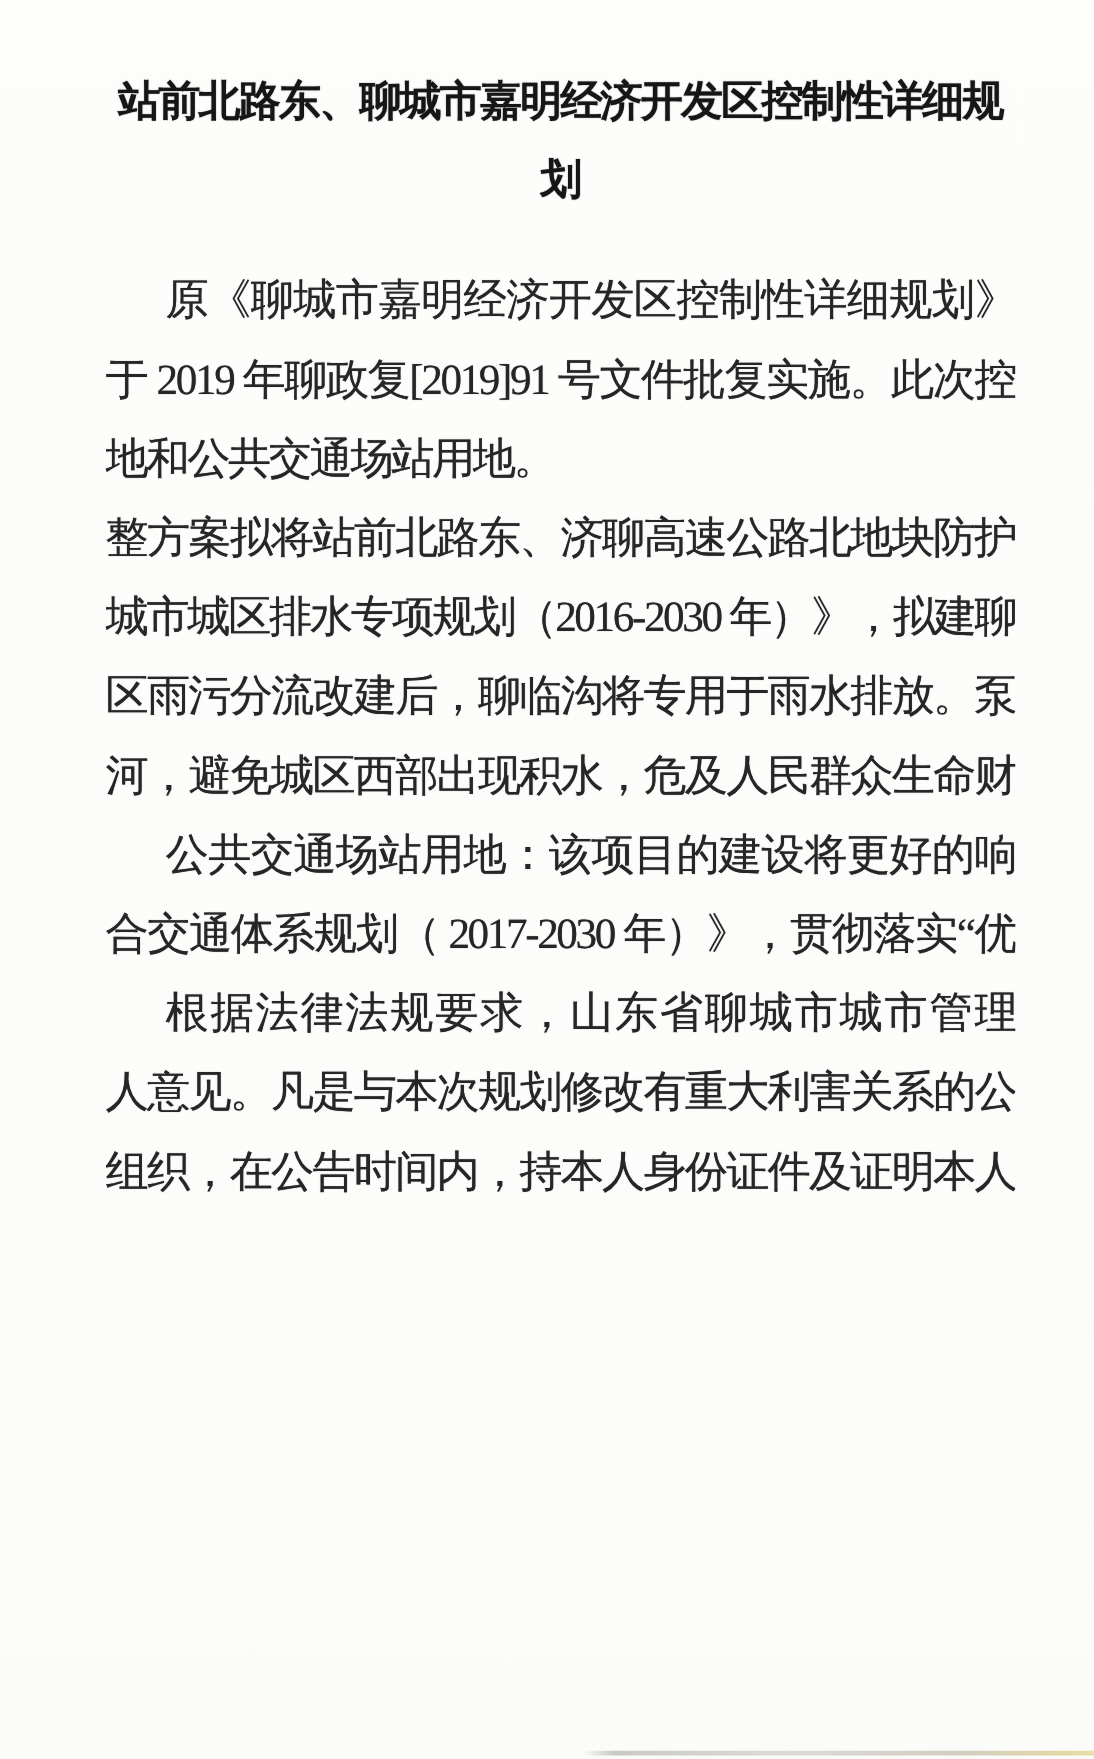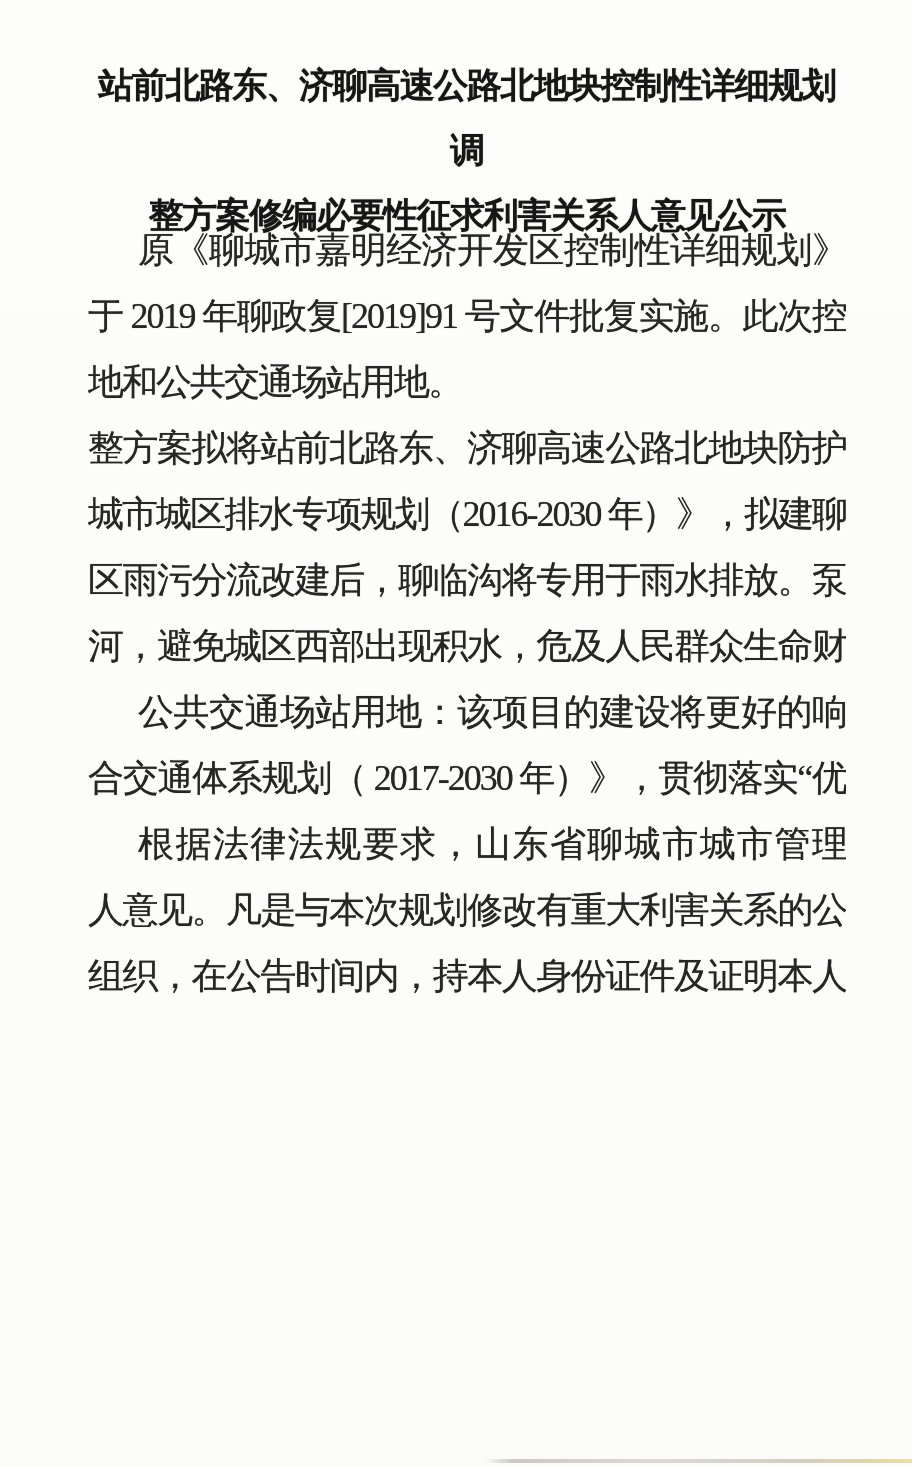--- a/index.html
+++ b/index.html
@@ -64,22 +64,21 @@
       rgba(232,222,164,0.95) 100%);
     filter: blur(0.6px);
   }
 </style>
 </head>
 <body>
 
 <div class="page">
 
   <div class="title">
-    <div class="title-line">站前北路东、济聊高速公路北地块控制性详细规划调</div>
-    <div class="title-line">整方案修编必要性征求利害关系人意见公示</div>
+    <div class="title-line">站前北路东、聊城市嘉明经济开发区控制性详细规划</div>
   </div>
 
   <div class="bodytext">
     <div class="line jst ind">原《聊城市嘉明经济开发区控制性详细规划》由聊城市人民政府</div>
     <div class="line jst">于 2019 年聊政复[2019]91 号文件批复实施。此次控制性详细规划调</div>
     <div class="line end">地和公共交通场站用地。</div>
     <div class="line jst">整方案拟将站前北路东、济聊高速公路北地块防护绿地调整为排水用</div>
     <div class="line jst">城市城区排水专项规划（2016-2030 年）》，拟建聊临沟雨水泵站。城</div>
     <div class="line jst">区雨污分流改建后，聊临沟将专用于雨水排放。泵站建成后，汛期内</div>
     <div class="line end">河，避免城区西部出现积水，危及人民群众生命财产安全。</div>

